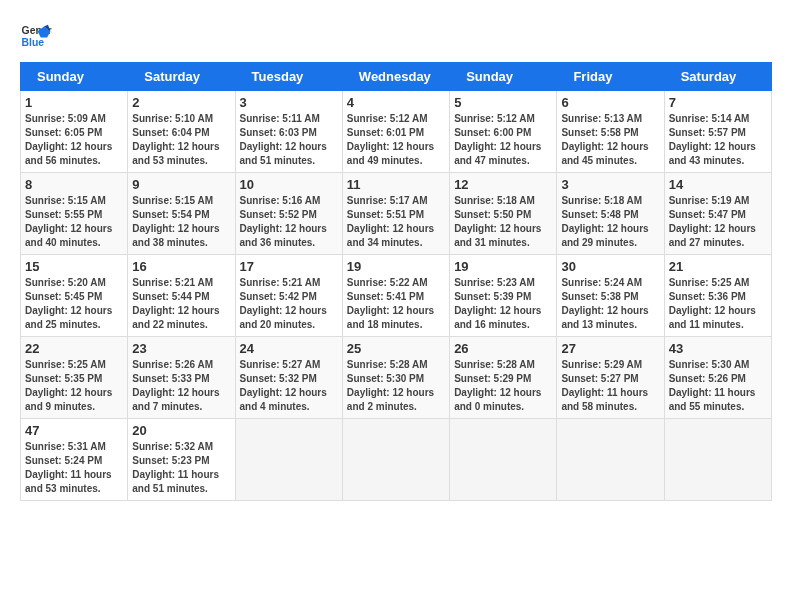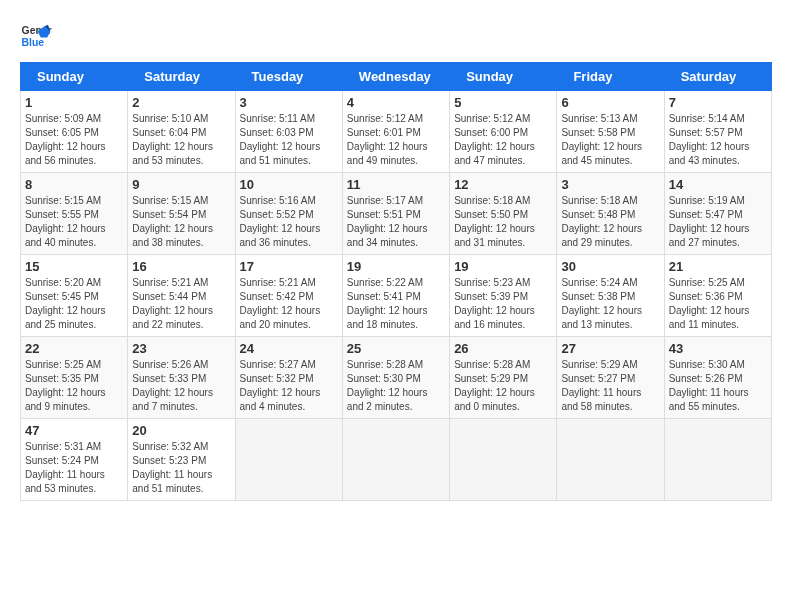--- a/index.html
+++ b/index.html
@@ -66,20 +66,21 @@
       font-size: 13px;
       font-weight: bold;
       color: #333;
       display: block;
       margin-bottom: 2px;
     }
     .day-content {
       font-size: 10px;
       color: #444;
       line-height: 1.4;
+      font-weight: bold;
     }
     .empty-cell {
       background: #f5f5f5 !important;
     }
   </style>
 </head>
 <body>
 
 <div class="header-area">
   <div class="logo">

